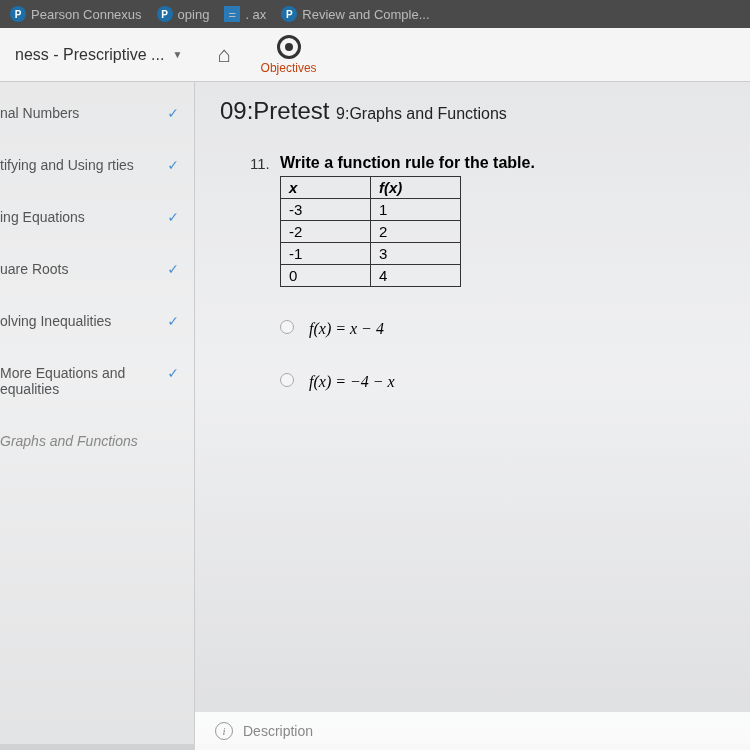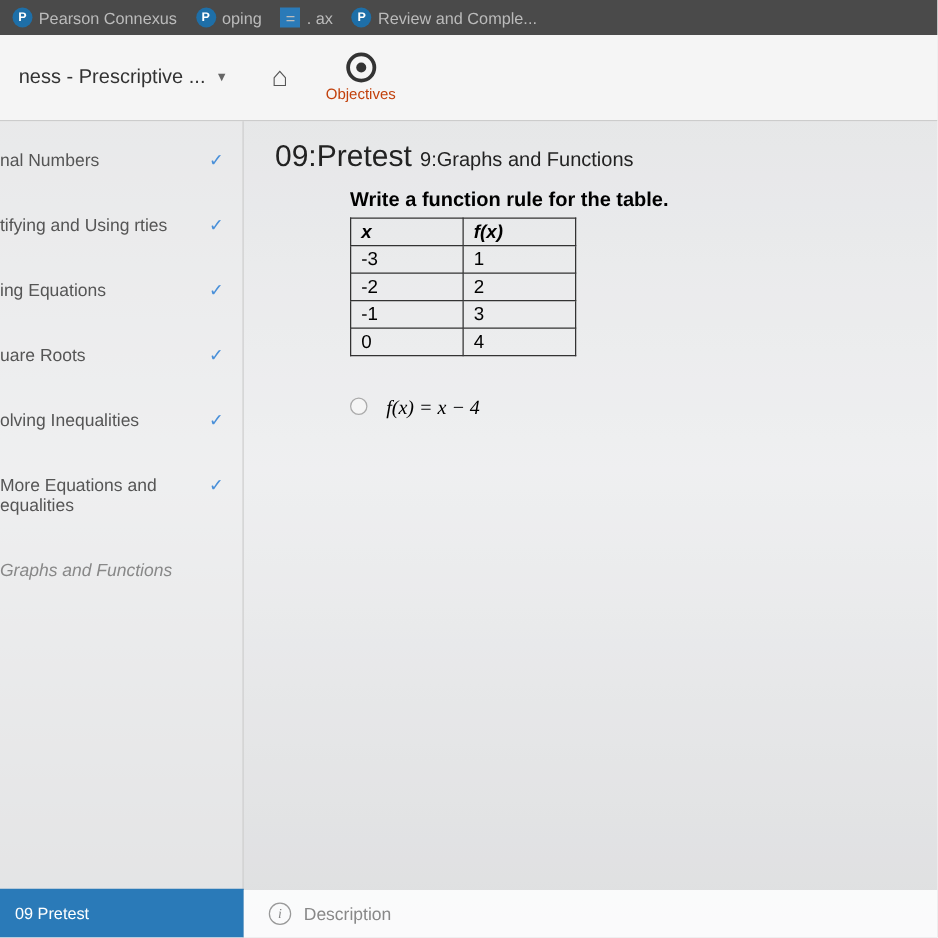--- a/index.html
+++ b/index.html
@@ -43,21 +43,21 @@
       height: 16px;
       background: #2a7ab8;
       display: flex;
       align-items: center;
       justify-content: center;
     }
     .top-bar {
       display: flex;
       background: #f5f5f5;
       border-bottom: 1px solid #ccc;
-      height: 69px;
+      height: 54px;
     }
     .breadcrumb {
       display: flex;
       align-items: center;
       padding: 0 15px;
       font-size: 16px;
       color: #333;
       gap: 8px;
     }
     .dropdown-arrow {
@@ -294,32 +294,30 @@
       <span>olving Inequalities</span>
       <span class="check">✓</span>
     </div>
     <div class="sidebar-item">
       <span>More Equations and equalities</span>
       <span class="check">✓</span>
     </div>
     <div class="sidebar-item current">
       <span>Graphs and Functions</span>
     </div>
-    <div class="bottom-nav">
-      <span>09 Pretest</span>
-    </div>
   </div>
 
   <div class="content">
     <div class="page-title">
       <span class="main">09:Pretest</span>
       <span class="sub">9:Graphs and Functions</span>
     </div>
 
     <div class="question">
+      <div class="q-number">11.</div>
       <div class="q-prompt">Write a function rule for the table.</div>
 
       <table class="data-table">
         <tbody>
             <tr>
           <th>x</th>
           <th>f(x)</th>
         </tr>
         <tr>
           <td>-3</td>
@@ -338,20 +336,24 @@
           <td>4</td>
         </tr>
       </tbody>
         </table>
 
       <div class="options">
         <div class="option">
           <span class="radio"></span>
           <span class="option-text">f(x) = x − 4</span>
         </div>
+        <div class="option">
+          <span class="radio"></span>
+          <span class="option-text">f(x) = −4 − x</span>
+        </div>
       </div>
     </div>
   </div>
 </div>
 
 <div class="desc-overlay">
   <span class="info-icon">i</span>
   <span>Description</span>
 </div>
 

